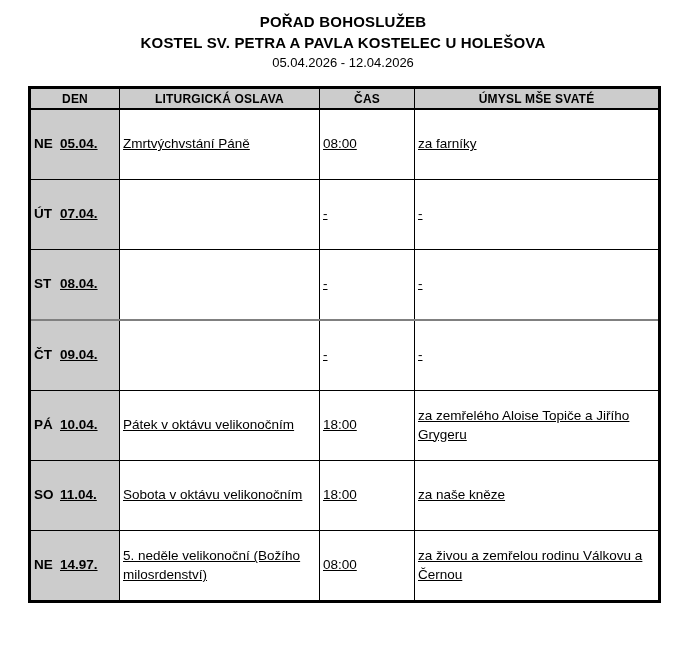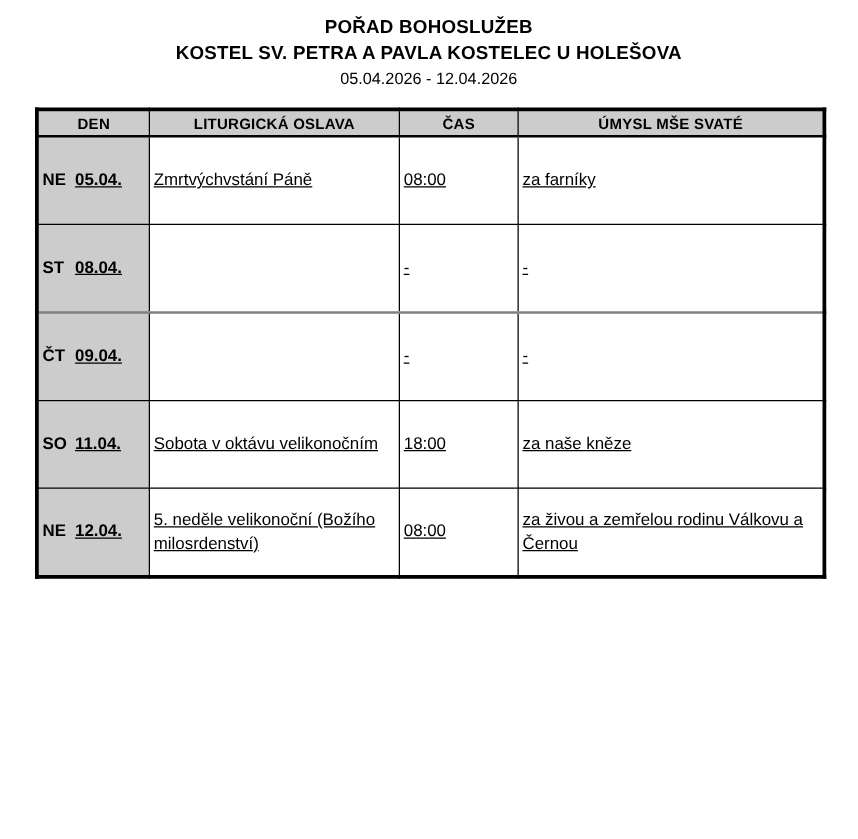--- a/index.html
+++ b/index.html
@@ -116,39 +116,51 @@
       </tr>
     </thead>
     <tbody>
       <tr>
         <td class="day-cell"><span class="day-abbr">NE</span><span>05.04.</span></td>
         <td>Zmrtvýchvstání Páně</td>
         <td>08:00</td>
         <td>za farníky</td>
       </tr>
       <tr>
+        <td class="day-cell"><span class="day-abbr">ÚT</span><span>07.04.</span></td>
+        <td></td>
+        <td>-</td>
+        <td>-</td>
+      </tr>
+      <tr>
         <td class="day-cell"><span class="day-abbr">ST</span><span>08.04.</span></td>
         <td></td>
         <td>-</td>
         <td>-</td>
       </tr>
       <tr class="page-break-top">
         <td class="day-cell"><span class="day-abbr">ČT</span><span>09.04.</span></td>
         <td></td>
         <td>-</td>
         <td>-</td>
       </tr>
       <tr>
+        <td class="day-cell"><span class="day-abbr">PÁ</span><span>10.04.</span></td>
+        <td>Pátek v oktávu velikonočním</td>
+        <td>18:00</td>
+        <td>za zemřelého Aloise Topiče a Jiřího Grygeru</td>
+      </tr>
+      <tr>
         <td class="day-cell"><span class="day-abbr">SO</span><span>11.04.</span></td>
         <td>Sobota v oktávu velikonočním</td>
         <td>18:00</td>
         <td>za naše kněze</td>
       </tr>
       <tr>
-        <td class="day-cell"><span class="day-abbr">NE</span><span>12.04.</span></td>
+        <td class="day-cell"><span class="day-abbr">NE</span><span>14.97.</span></td>
         <td>5. neděle velikonoční (Božího milosrdenství)</td>
         <td>08:00</td>
         <td>za živou a zemřelou rodinu Válkovu a Černou</td>
       </tr>
     </tbody>
   </table>
 
 </div>
 
 </body></html>

